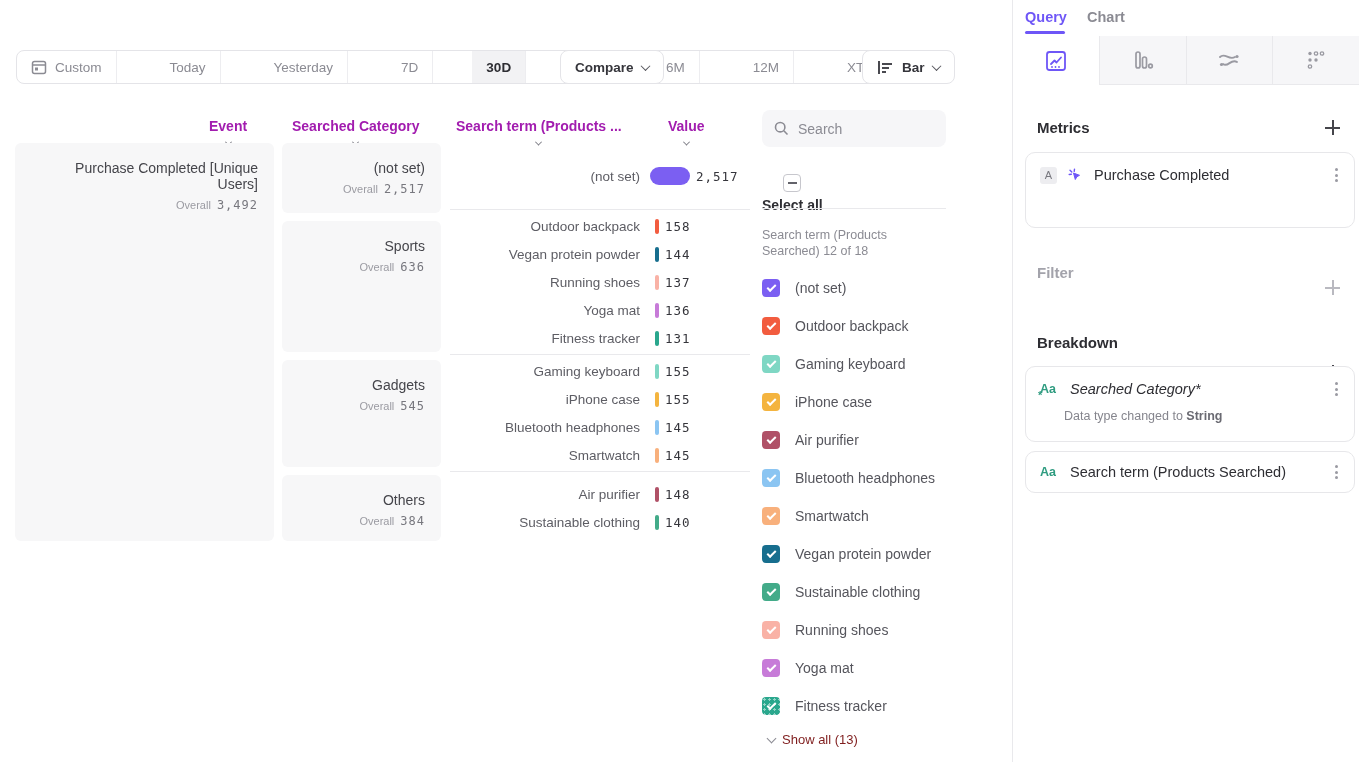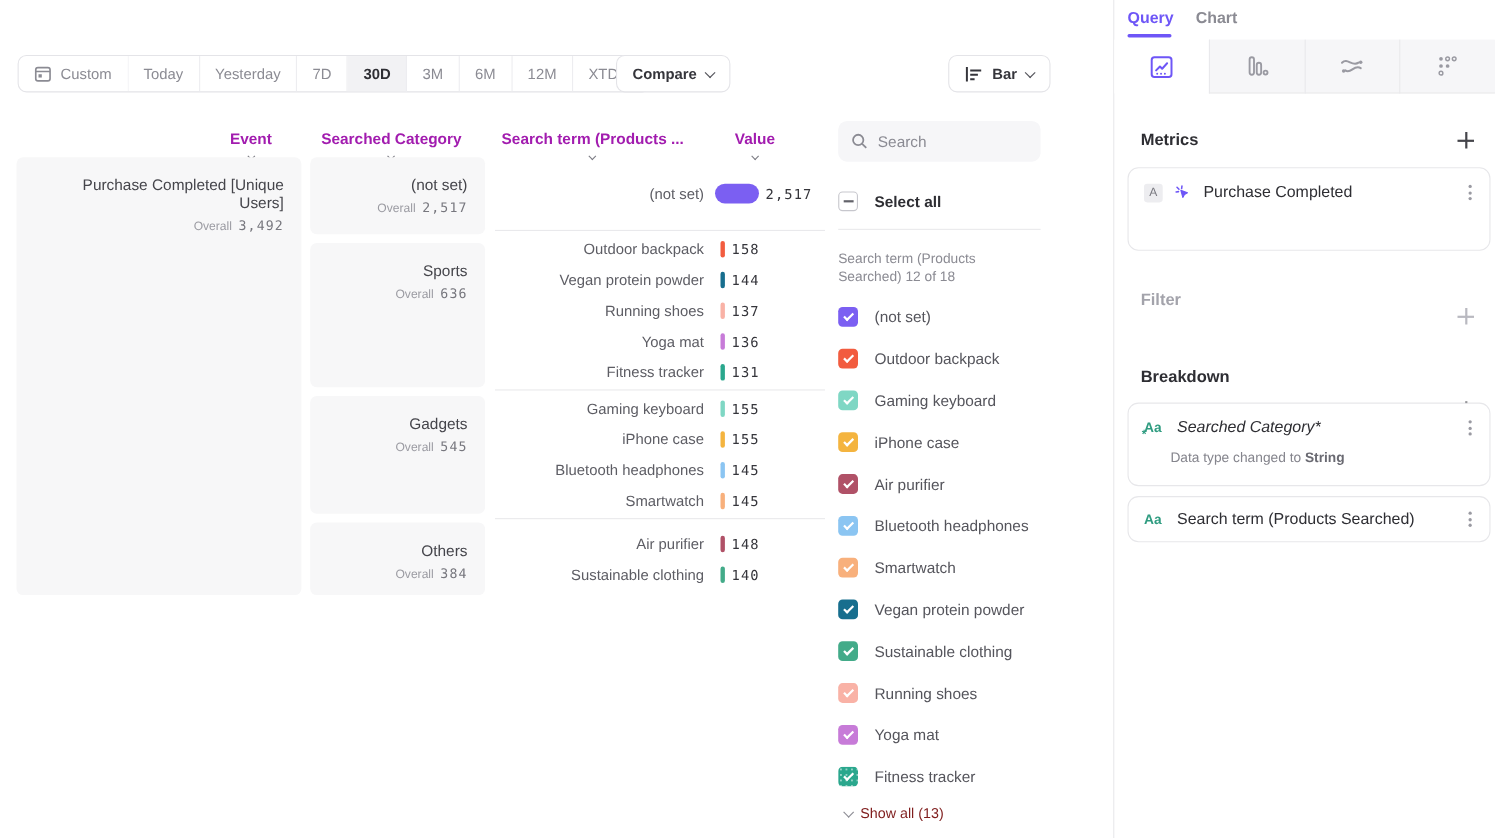--- a/index.html
+++ b/index.html
@@ -3,21 +3,21 @@
 <meta charset="utf-8">
 <style>
   * { margin:0; padding:0; box-sizing:border-box; }
   html,body { width:1359px; height:762px; background:#fff; overflow:hidden;
     font-family:"Liberation Sans", sans-serif; color:#3f3f44; }
   .abs { position:absolute; }
   .flex { display:flex; align-items:center; }
   .mono { font-family:"DejaVu Sans Mono", monospace; }
 
   
-  .seg { left:16px; top:50px; height:34px; border:1px solid #e4e4e8; border-radius:8px; background:#fff; display:flex; }
+  .seg { left:16px; top:50px; height:34px; border:1px solid #e4e4e8; border-radius:8px; background:#fff; display:flex;gap:39px; }
   .seg-btn { display:flex; align-items:center; gap:8px; padding:0 14px; font-size:13.5px; color:#8b8b93; border-right:1px solid #ededf0; cursor:pointer; white-space:nowrap; }
   .seg-btn:last-child { border-right:none; border-radius:0 7px 7px 0; }
   .seg-btn:first-child { border-radius:7px 0 0 7px; }
   .seg-btn.active { background:#f2f2f4; color:#2e2e33; font-weight:bold; }
   .pill-btn { height:34px; border:1px solid #e4e4e8; border-radius:8px; background:#fff; display:flex; align-items:center; gap:8px; padding:0 14px; font-size:13.5px; font-weight:bold; color:#35353b; cursor:pointer; }
   .chev { width:7px; height:7px; border-right:1.6px solid currentColor; border-bottom:1.6px solid currentColor; transform:rotate(45deg) translate(-1px,-1px); display:inline-block; flex:0 0 auto; }
   .chev.sm { width:5px; height:5px; }
 
   
   .col-head { font-size:14px; font-weight:700; color:#a21caf; display:flex; align-items:center; gap:7px; cursor:pointer;flex-direction:column; }
@@ -42,21 +42,21 @@
 
   
   .search-box { left:762px; top:110px; width:184px; height:37px; background:#f6f6f8; border-radius:8px; display:flex; align-items:center; gap:9px; padding:0 12px; }
   .search-box input { border:none; background:transparent; outline:none; font-size:14px; color:#3f3f44; width:130px; font-family:"Liberation Sans",sans-serif; }
   .search-box input::placeholder { color:#8b8b93; }
   .cb { width:18px; height:18px; border-radius:4px; display:flex; align-items:center; justify-content:center; flex:0 0 auto; cursor:pointer; }
   .cb.empty { background:#fff; border:1.5px solid #c7c7cd; }
   .dash { width:9px; height:2px; background:#63636a; }
   .checkmark { width:9px; height:5px; border-left:2px solid #fff; border-bottom:2px solid #fff; transform:rotate(-45deg) translate(1px,-1px); }
   .cb.patterned { background-image:radial-gradient(rgba(255,255,255,.5) 1.2px, transparent 1.2px); background-size:5px 5px; }
-  .select-all { left:762px; top:174px; gap:15px; cursor:pointer; }
+  .select-all { left:762px; top:174px; gap:5px; cursor:pointer;flex-direction:column; }
   .select-all .lbl { font-size:14px; font-weight:bold; color:#2e2e33; }
   .fp-divider { left:762px; top:208px; width:184px; border-top:1px solid #e9e9ec; }
   .fp-label { left:762px; top:227px; width:175px; font-size:12.5px; line-height:1.28; color:#8b8b93; }
   .fp-items { left:762px; top:269px; width:246px; }
   .fp-item { display:flex; align-items:center; gap:15px; height:38px; cursor:pointer; }
   .fp-item .lbl { font-size:14px; color:#55555c; }
   .show-all { left:768px; top:732px; gap:7px; font-size:13px; color:#7f1d1d; cursor:pointer; }
   .show-all .chev { color:#8b8b93; transform:rotate(45deg); margin-top:-3px; }
 
   

